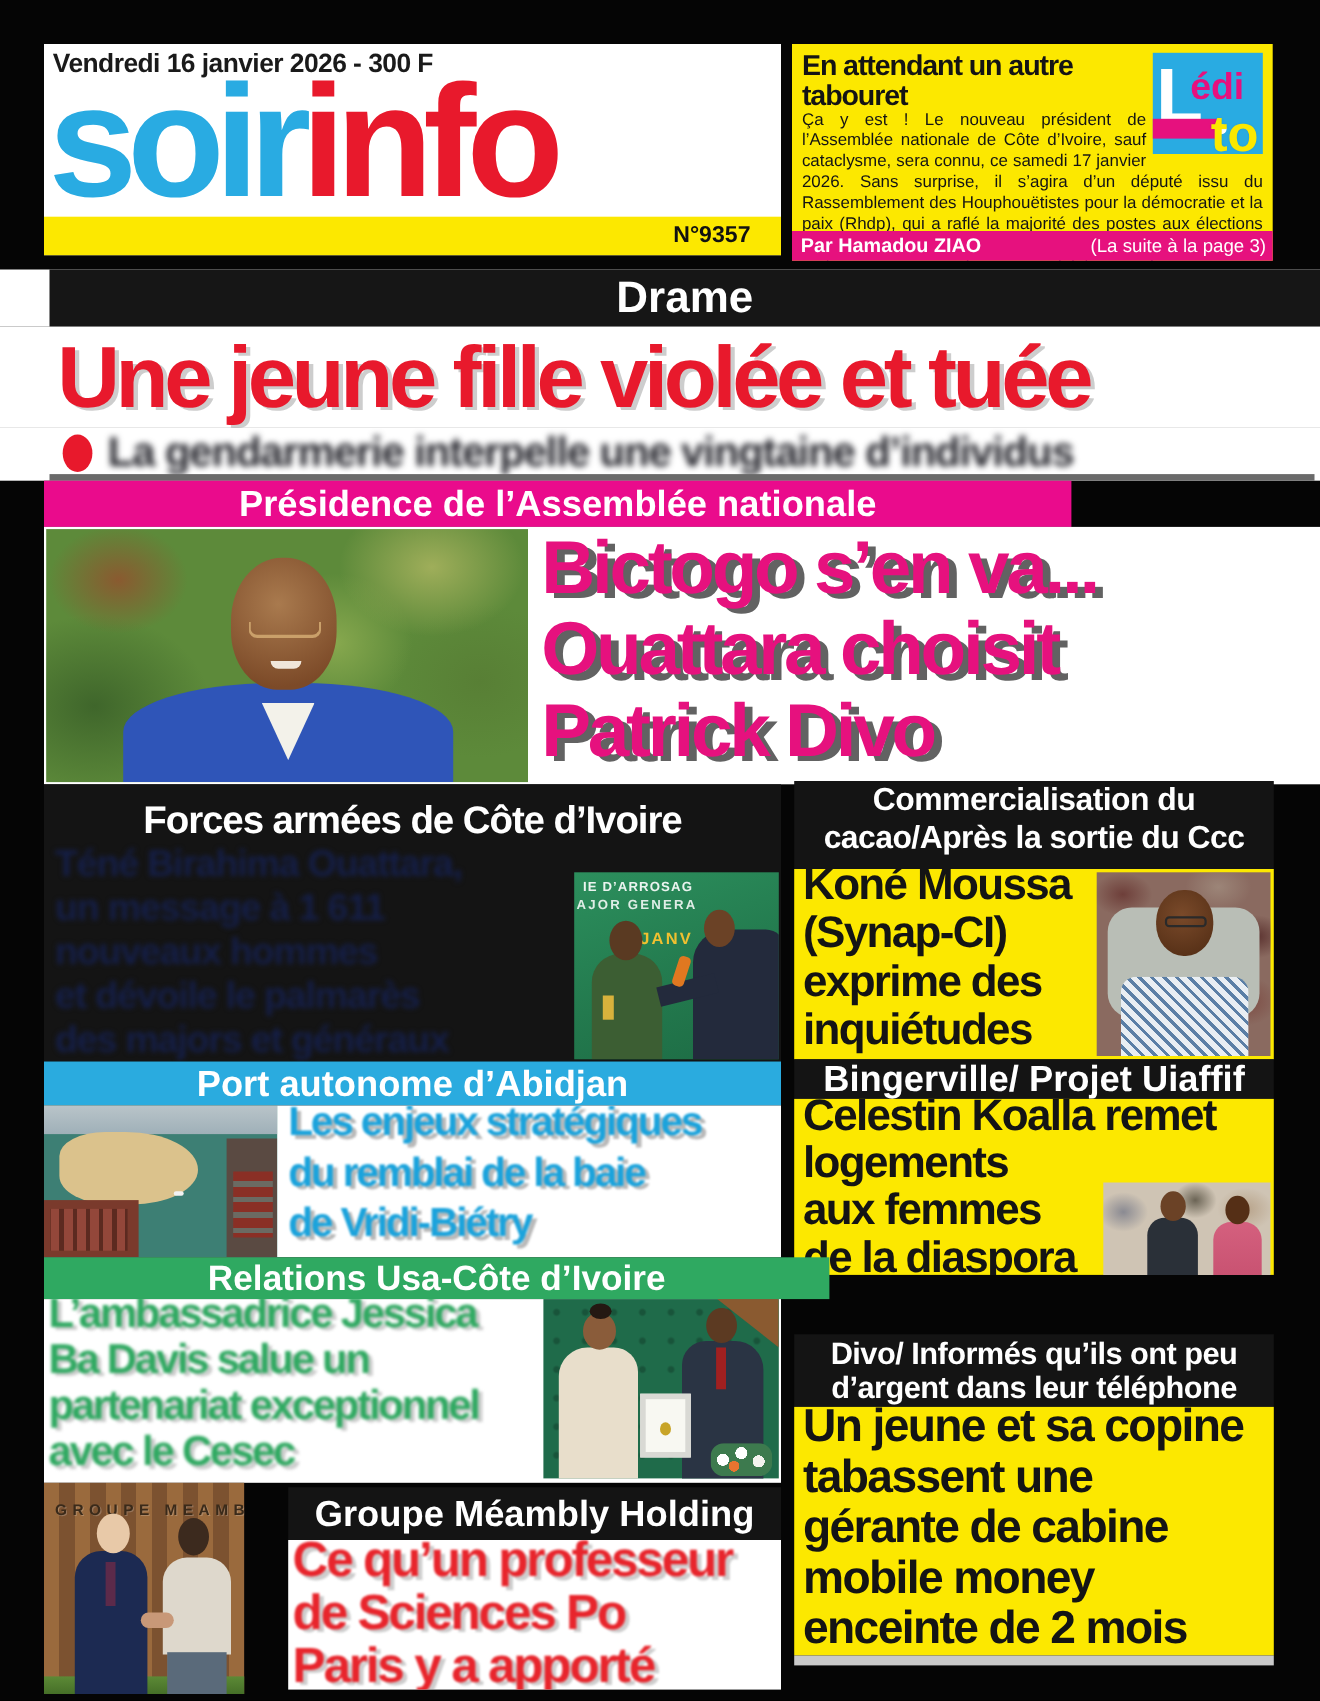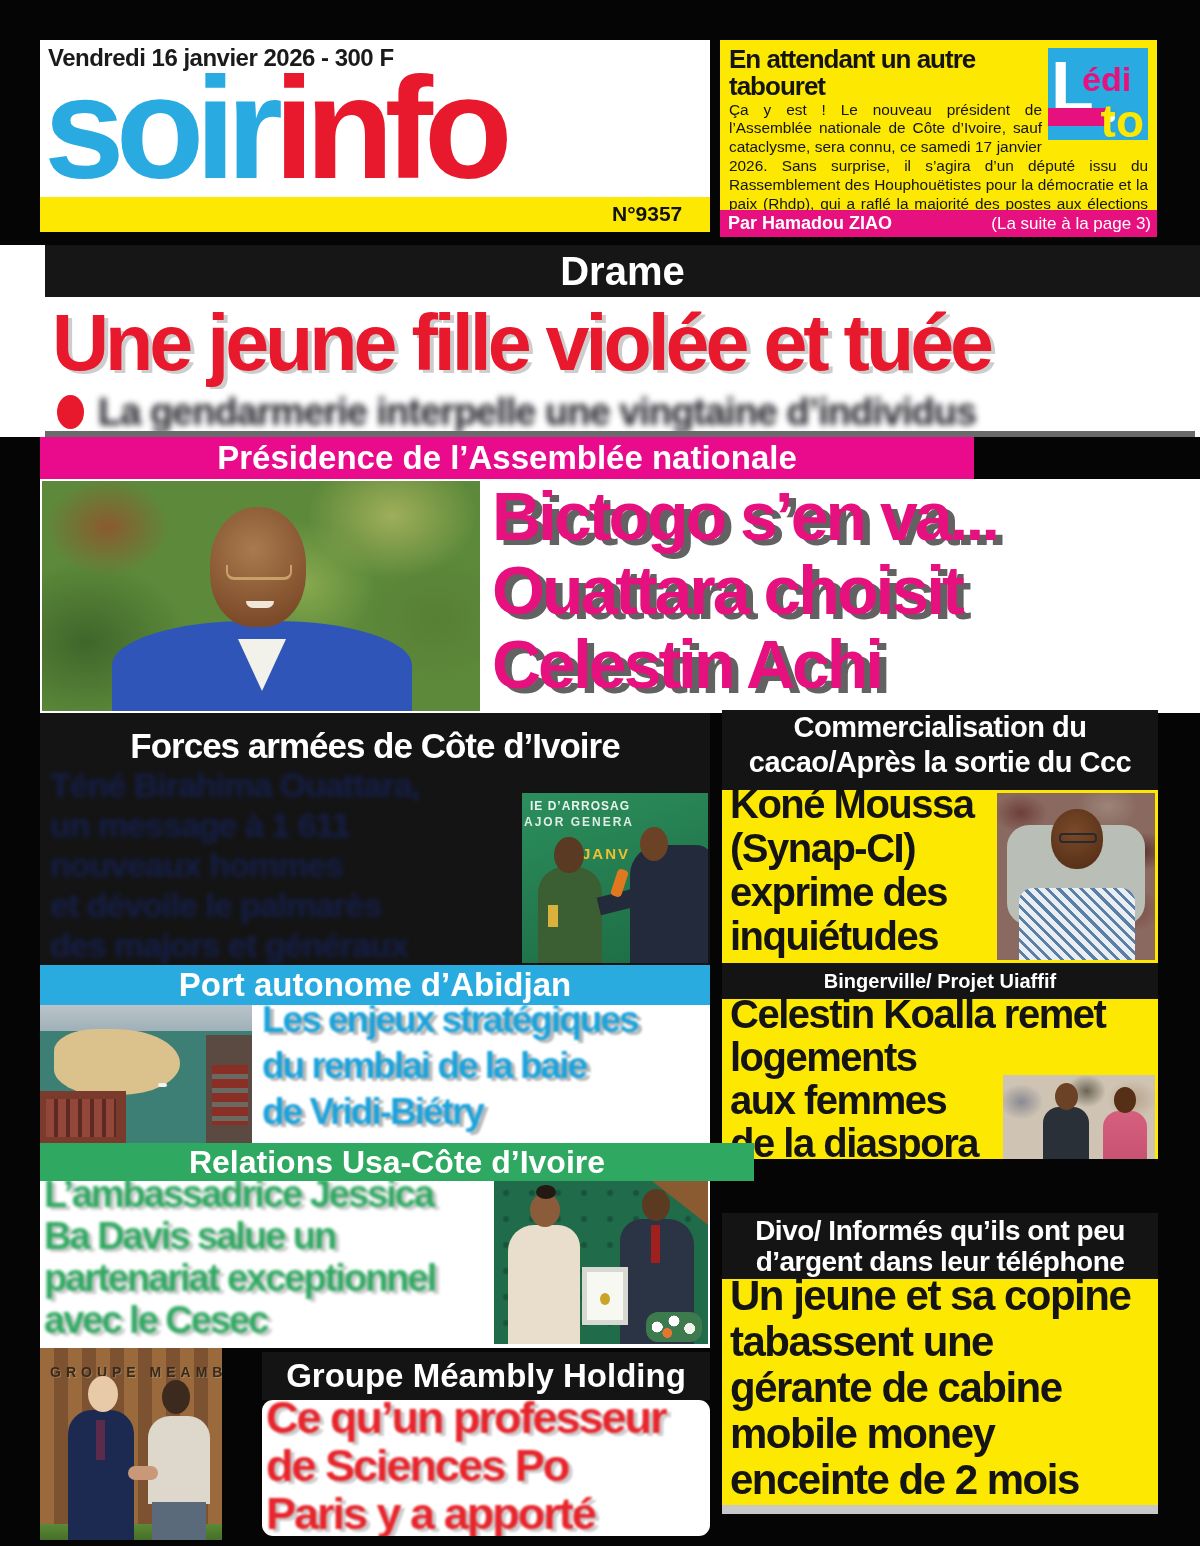--- a/index.html
+++ b/index.html
@@ -59,42 +59,42 @@
   .forces-lines { position:absolute; left:10px; top:52px; }
   .forces-lines div { font-size:34px; line-height:40px; font-weight:900; color:#151f49; letter-spacing:-1px; white-space:nowrap; filter:blur(2.6px); }
 
   
   .cacao-banner { left:722px; top:710px; width:436px; height:80px; background:#141414; padding-top:0; }
   .cacao-banner div { font-size:29px; line-height:35px; font-weight:900; color:#fff; text-align:center; letter-spacing:-0.5px; }
   .cacao-sec { left:722px; top:790px; width:436px; height:173px; background:#fce800; overflow:hidden; }
   .cacao-lines { position:absolute; left:8px; top:-8px; }
   .cacao-lines div { font-size:40px; line-height:44px; font-weight:900; color:#141414; letter-spacing:-1.5px; white-space:nowrap; }
 
-  .bing-banner { left:722px; top:963px; width:436px; height:36px; background:#141414; font-size:20px; line-height:36px; }
+  .bing-banner { left:722px; top:963px; width:436px; height:36px; background:#141414; font-size:33px; line-height:36px; }
   .bing-sec { left:722px; top:999px; width:436px; height:160px; background:#fce800; overflow:hidden; }
   .bing-lines { position:absolute; left:8px; top:-6px; }
   .bing-lines div { font-size:40px; line-height:43px; font-weight:900; color:#141414; letter-spacing:-1.5px; white-space:nowrap; }
 
   .divo-banner { left:722px; top:1213px; width:436px; height:66px; background:#141414; padding-top:2px; }
   .divo-banner div { font-size:28px; line-height:31px; font-weight:900; color:#fff; text-align:center; letter-spacing:-0.5px; }
   .divo-sec { left:722px; top:1279px; width:436px; height:226px; background:#fce800; overflow:hidden; }
   .divo-lines { position:absolute; left:8px; top:-6px; }
   .divo-lines div { font-size:42px; line-height:46px; font-weight:900; color:#141414; letter-spacing:-1.5px; white-space:nowrap; }
   .divo-gray { left:722px; top:1505px; width:436px; height:9px; background:#c9c9c9; }
 
   
   .port-sec { left:40px; top:1005px; width:670px; height:138px; background:#fff; overflow:hidden; }
   .port-lines { position:absolute; left:222px; top:-8px; }
   .port-lines div { font-size:37px; line-height:46px; font-weight:900; color:#1ba3dc; letter-spacing:-2px; white-space:nowrap; text-shadow:4px 3px 0 rgba(100,100,100,.45); filter:blur(1px); }
 
   .usa-sec { left:40px; top:1181px; width:670px; height:167px; background:#fff; overflow:hidden; }
   .usa-lines { position:absolute; left:4px; top:-8px; }
   .usa-lines div { font-size:38px; line-height:42px; font-weight:900; color:#2fa961; letter-spacing:-2px; white-space:nowrap; text-shadow:4px 3px 0 rgba(110,110,110,.35); filter:blur(1.4px); }
 
-  .meambly-sec { left:262px; top:1400px; width:448px; height:136px; background:#fff; overflow:hidden;border-radius:11px; }
+  .meambly-sec { left:262px; top:1400px; width:448px; height:136px; background:#fff; overflow:hidden; }
   .meambly-lines { position:absolute; left:4px; top:-6px; }
   .meambly-lines div { font-size:45px; line-height:48px; font-weight:900; color:#e8252c; letter-spacing:-2px; white-space:nowrap; text-shadow:4px 3px 0 rgba(130,130,130,.4); filter:blur(.8px); }
 
   
   .photo { overflow:hidden; }
   .ph { position:absolute; }
 
   .photo-bictogo { left:2px; top:2px; width:438px; height:230px;
     background:
       radial-gradient(90px 70px at 15% 20%, #8a5a30 0%, transparent 70%),
@@ -226,21 +226,21 @@
     <div class="ph photo photo-bictogo">
       <div class="ph bictogo-suit"></div>
       <div class="ph bictogo-shirt"></div>
       <div class="ph bictogo-head"></div>
       <div class="ph bictogo-glasses"></div>
       <div class="ph bictogo-smile"></div>
     </div>
     <div class="assembly-lines">
       <div>Bictogo s’en va...</div>
       <div>Ouattara choisit</div>
-      <div>Celestin Achi</div>
+      <div>Patrick Divo</div>
     </div>
   </div>
 
   <div class="abs forces-sec">
     <div class="forces-title">Forces armées de Côte d’Ivoire</div>
     <div class="forces-lines">
       <div>Téné Birahima Ouattara,</div>
       <div>un message à 1 611</div>
       <div>nouveaux hommes</div>
       <div>et dévoile le palmarès</div>

